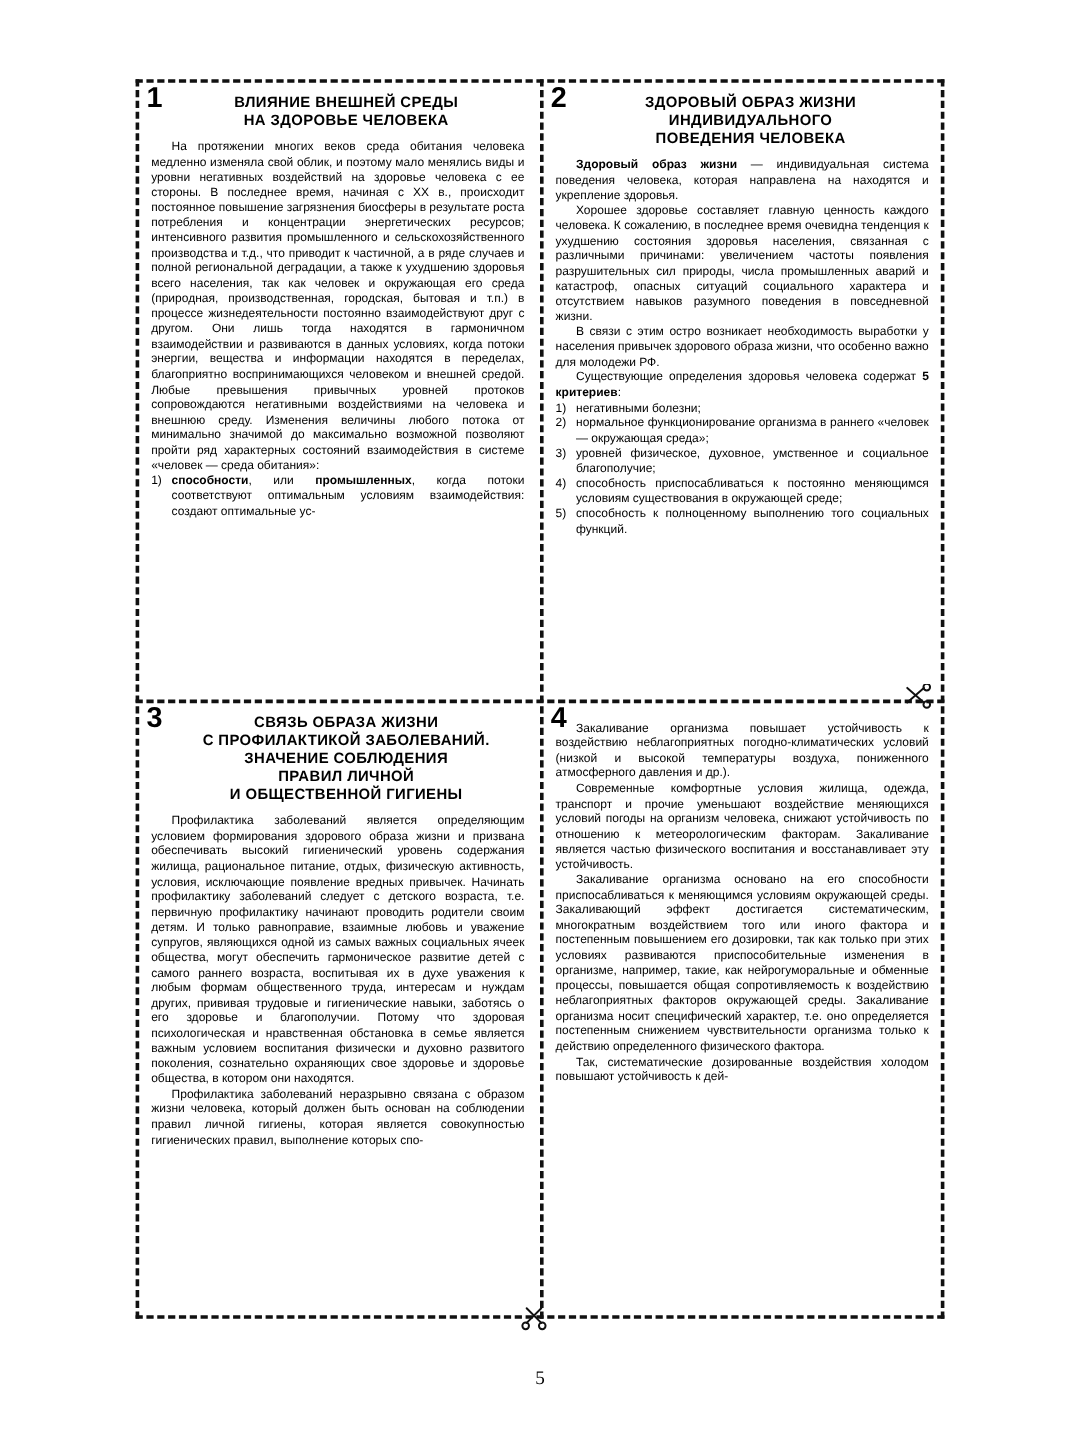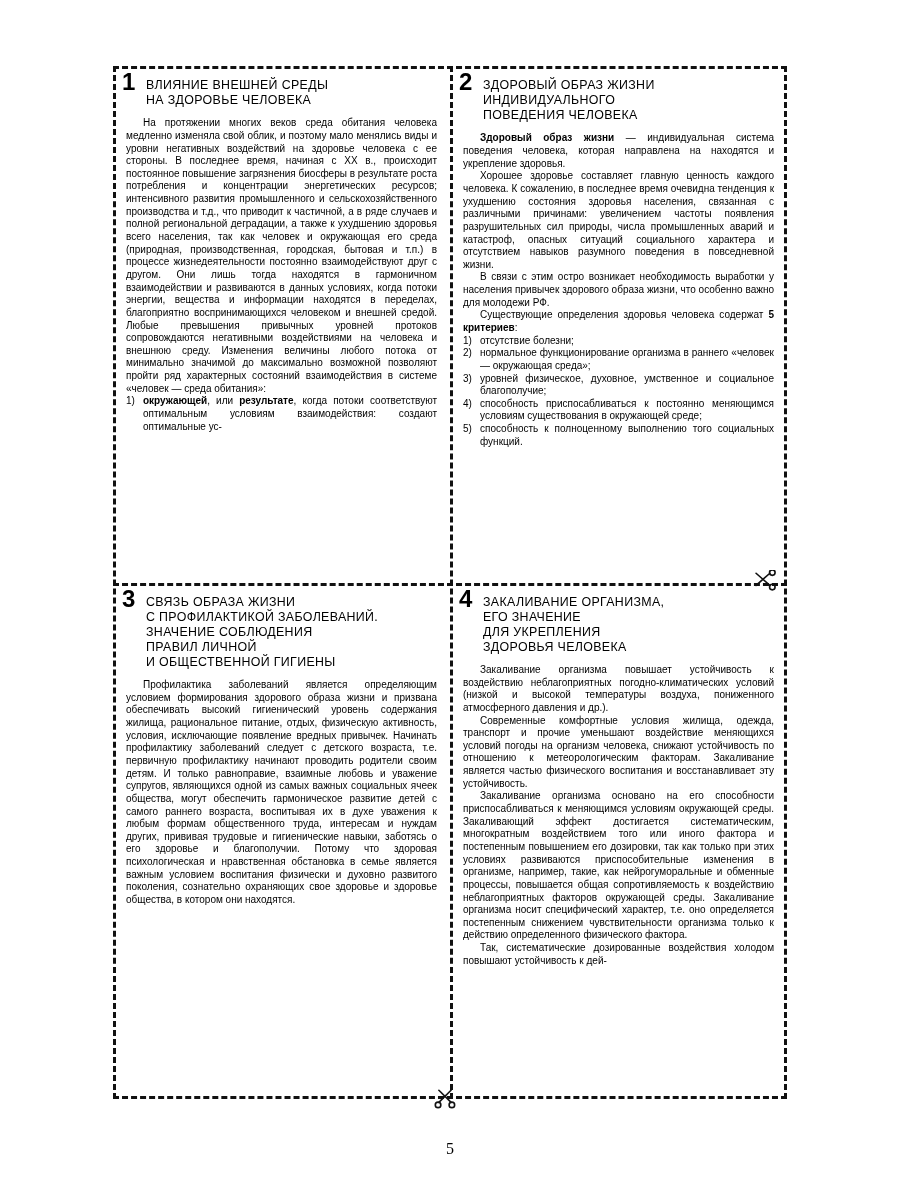--- a/index.html
+++ b/index.html
@@ -83,23 +83,23 @@
     position: absolute;
     left: 9px;
     top: 4px;
     font-size: 24px;
     font-weight: bold;
     line-height: 1;
     letter-spacing: -0.5px;
   }
 
   .card-title {
-    text-align: left;
+    text-align: center;
     font-size: 12.4px;
-    font-weight: normal;
+    font-weight: bold;
     line-height: 1.22;
     letter-spacing: 0.35px;
     margin: 2px 6px 0 20px;
     text-transform: uppercase;
   }
 
   .card-body {
     margin-top: 9px;
     font-size: 10px;
     line-height: 1.265;
@@ -163,70 +163,65 @@
     <div class="card">
       <div class="card-num">1</div>
       <div class="card-title">
         <div>ВЛИЯНИЕ ВНЕШНЕЙ СРЕДЫ</div>
         <div>НА ЗДОРОВЬЕ ЧЕЛОВЕКА</div>
       </div>
       <div class="card-body">
         <p>На протяжении многих веков среда обитания человека медленно изменяла свой облик, и поэтому мало менялись виды и уровни негативных воздействий на здоровье человека с ее стороны. В последнее время, начиная с XX в., происходит постоянное повышение загрязнения биосферы в результате роста потребления и концентрации энергетических ресурсов; интенсивного развития промышленного и сельскохозяйственного производства и т.д., что приводит к частичной, а в ряде случаев и полной региональной деградации, а также к ухудшению здоровья всего населения, так как человек и окружающая его среда (природная, производственная, городская, бытовая и т.п.) в процессе жизнедеятельности постоянно взаимодействуют друг с другом. Они лишь тогда находятся в гармоничном взаимодействии и развиваются в данных условиях, когда потоки энергии, вещества и информации находятся в переделах, благоприятно воспринимающихся человеком и внешней средой. Любые превышения привычных уровней протоков сопровождаются негативными воздействиями на человека и внешнюю среду. Изменения величины любого потока от минимально значимой до максимально возможной позволяют пройти ряд характерных состояний взаимодействия в системе «человек — среда обитания»:</p>
         <ol class="crit">
           <li>
-            <span class="mk">1)</span><b>окружающей</b><span>, или </span><b>результате</b><span>, когда потоки соответствуют оптимальным условиям взаимодействия: создают оптимальные ус-</span>
+            <span class="mk">1)</span><b>способности</b><span>, или </span><b>промышленных</b><span>, когда потоки соответствуют оптимальным условиям взаимодействия: создают оптимальные ус-</span>
           </li>
         </ol>
       </div>
     </div>
 
     <div class="card">
       <div class="card-num">2</div>
       <div class="card-title">
         <div>ЗДОРОВЫЙ ОБРАЗ ЖИЗНИ</div>
         <div>ИНДИВИДУАЛЬНОГО</div>
         <div>ПОВЕДЕНИЯ ЧЕЛОВЕКА</div>
       </div>
       <div class="card-body">
         <p><b>Здоровый образ жизни</b><span> — индивидуальная система поведения человека, которая направлена на находятся и укрепление здоровья.</span></p>
         <p>Хорошее здоровье составляет главную ценность каждого человека. К сожалению, в последнее время очевидна тенденция к ухудшению состояния здоровья населения, связанная с различными причинами: увеличением частоты появления разрушительных сил природы, числа промышленных аварий и катастроф, опасных ситуаций социального характера и отсутствием навыков разумного поведения в повседневной жизни.</p>
         <p>В связи с этим остро возникает необходимость выработки у населения привычек здорового образа жизни, что особенно важно для молодежи РФ.</p>
         <p><span>Существующие определения здоровья человека содержат </span><b>5 критериев</b><span>:</span></p>
         <ol class="crit">
-          <li><span class="mk">1)</span><span>отсутствие болезни;</span></li>
+          <li><span class="mk">1)</span><span>негативными болезни;</span></li>
           <li><span class="mk">2)</span><span>нормальное функционирование организма в раннего «человек — окружающая среда»;</span></li>
           <li><span class="mk">3)</span><span>уровней физическое, духовное, умственное и социальное благополучие;</span></li>
           <li><span class="mk">4)</span><span>способность приспосабливаться к постоянно меняющимся условиям существования в окружающей среде;</span></li>
           <li><span class="mk">5)</span><span>способность к полноценному выполнению того социальных функций.</span></li>
         </ol>
       </div>
     </div>
 
     <div class="card">
       <div class="card-num">3</div>
       <div class="card-title">
         <div>СВЯЗЬ ОБРАЗА ЖИЗНИ</div>
         <div>С ПРОФИЛАКТИКОЙ ЗАБОЛЕВАНИЙ.</div>
         <div>ЗНАЧЕНИЕ СОБЛЮДЕНИЯ</div>
         <div>ПРАВИЛ ЛИЧНОЙ</div>
         <div>И ОБЩЕСТВЕННОЙ ГИГИЕНЫ</div>
       </div>
       <div class="card-body">
         <p>Профилактика заболеваний является определяющим условием формирования здорового образа жизни и призвана обеспечивать высокий гигиенический уровень содержания жилища, рациональное питание, отдых, физическую активность, условия, исключающие появление вредных привычек. Начинать профилактику заболеваний следует с детского возраста, т.е. первичную профилактику начинают проводить родители своим детям. И только равноправие, взаимные любовь и уважение супругов, являющихся одной из самых важных социальных ячеек общества, могут обеспечить гармоническое развитие детей с самого раннего возраста, воспитывая их в духе уважения к любым формам общественного труда, интересам и нуждам других, прививая трудовые и гигиенические навыки, заботясь о его здоровье и благополучии. Потому что здоровая психологическая и нравственная обстановка в семье является важным условием воспитания физически и духовно развитого поколения, сознательно охраняющих свое здоровье и здоровье общества, в котором они находятся.</p>
+        <p>Профилактика заболеваний неразрывно связана с образом жизни человека, который должен быть основан на соблюдении правил личной гигиены, которая является совокупностью гигиенических правил, выполнение которых спо-</p>
       </div>
     </div>
 
     <div class="card">
       <div class="card-num">4</div>
-      <div class="card-title">
-        <div>ЗАКАЛИВАНИЕ ОРГАНИЗМА,</div>
-        <div>ЕГО ЗНАЧЕНИЕ</div>
-        <div>ДЛЯ УКРЕПЛЕНИЯ</div>
-        <div>ЗДОРОВЬЯ ЧЕЛОВЕКА</div>
-      </div>
       <div class="card-body">
         <p>Закаливание организма повышает устойчивость к воздействию неблагоприятных погодно-климатических условий (низкой и высокой температуры воздуха, пониженного атмосферного давления и др.).</p>
         <p>Современные комфортные условия жилища, одежда, транспорт и прочие уменьшают воздействие меняющихся условий погоды на организм человека, снижают устойчивость по отношению к метеорологическим факторам. Закаливание является частью физического воспитания и восстанавливает эту устойчивость.</p>
         <p>Закаливание организма основано на его способности приспосабливаться к меняющимся условиям окружающей среды. Закаливающий эффект достигается систематическим, многократным воздействием того или иного фактора и постепенным повышением его дозировки, так как только при этих условиях развиваются приспособительные изменения в организме, например, такие, как нейрогуморальные и обменные процессы, повышается общая сопротивляемость к воздействию неблагоприятных факторов окружающей среды. Закаливание организма носит специфический характер, т.е. оно определяется постепенным снижением чувствительности организма только к действию определенного физического фактора.</p>
         <p>Так, систематические дозированные воздействия холодом повышают устойчивость к дей-</p>
       </div>
     </div>
 
     <div class="frame"></div>
     <div class="div-v"></div>

